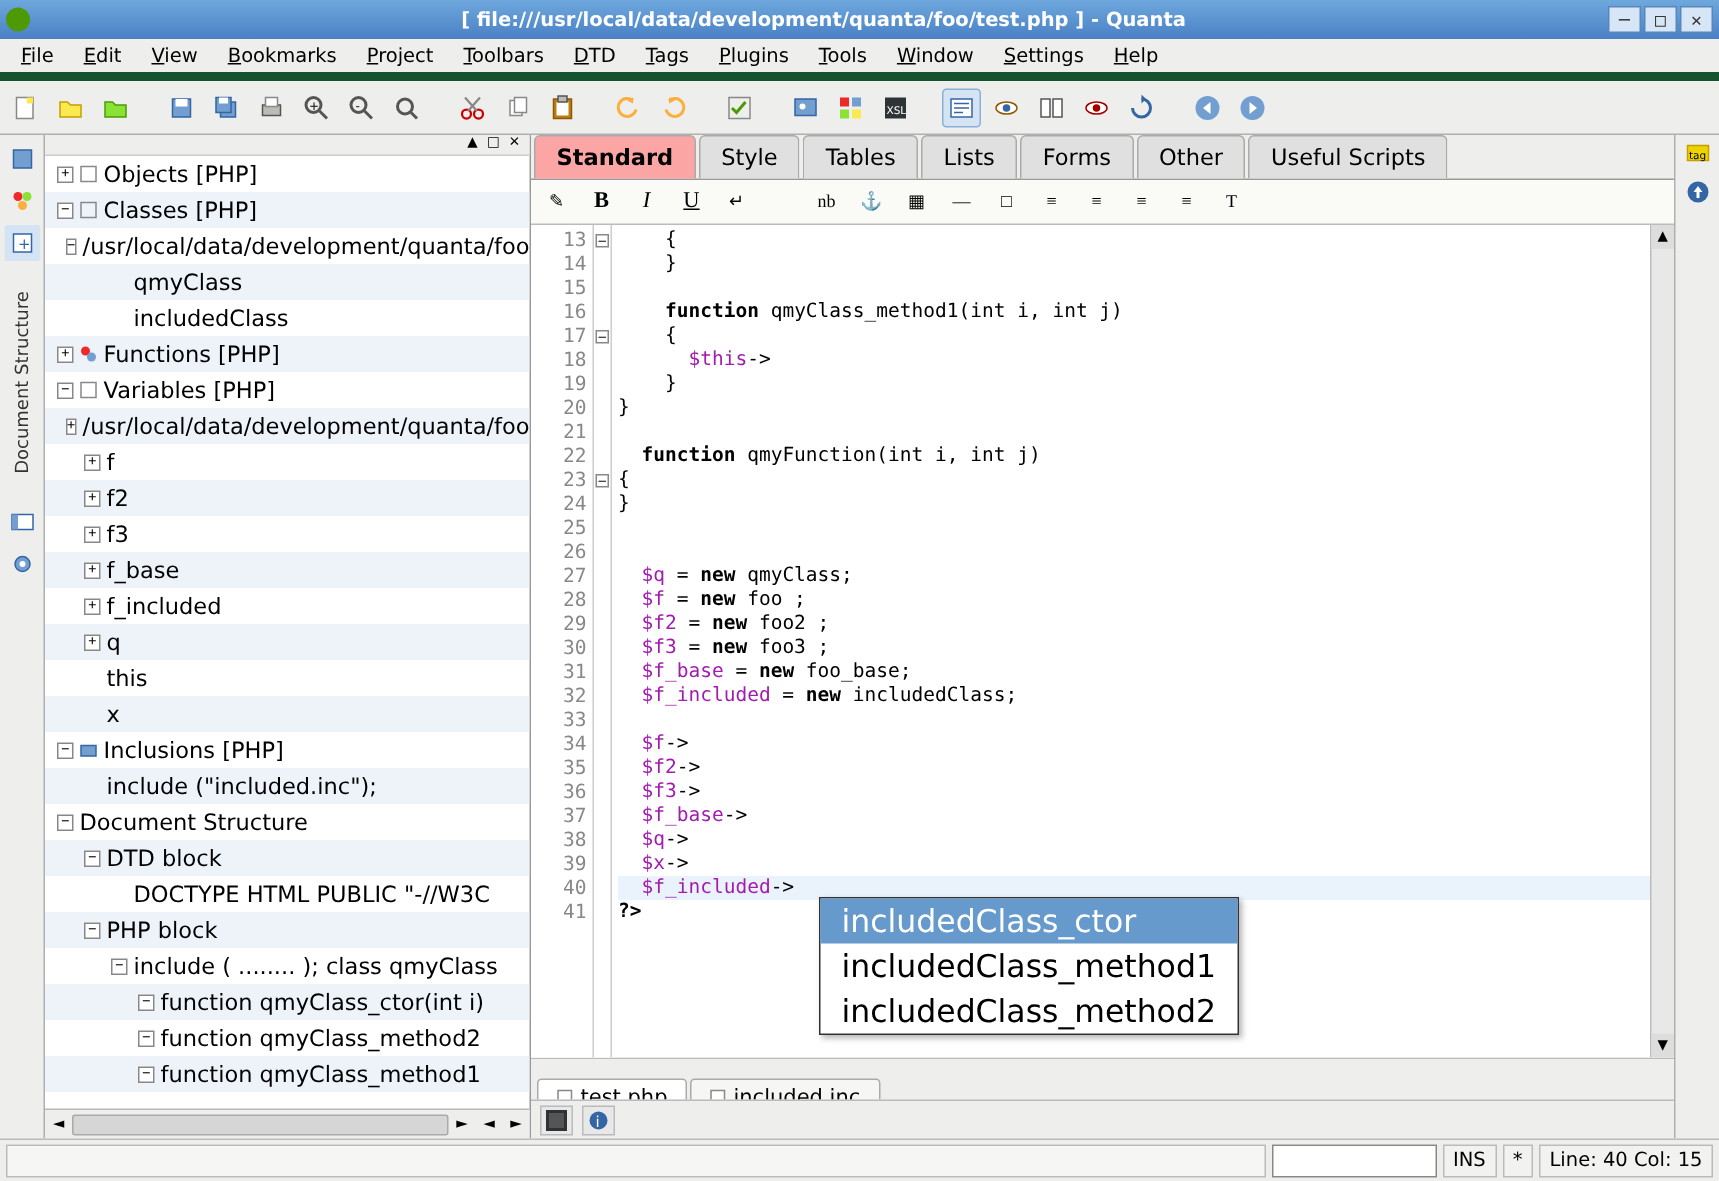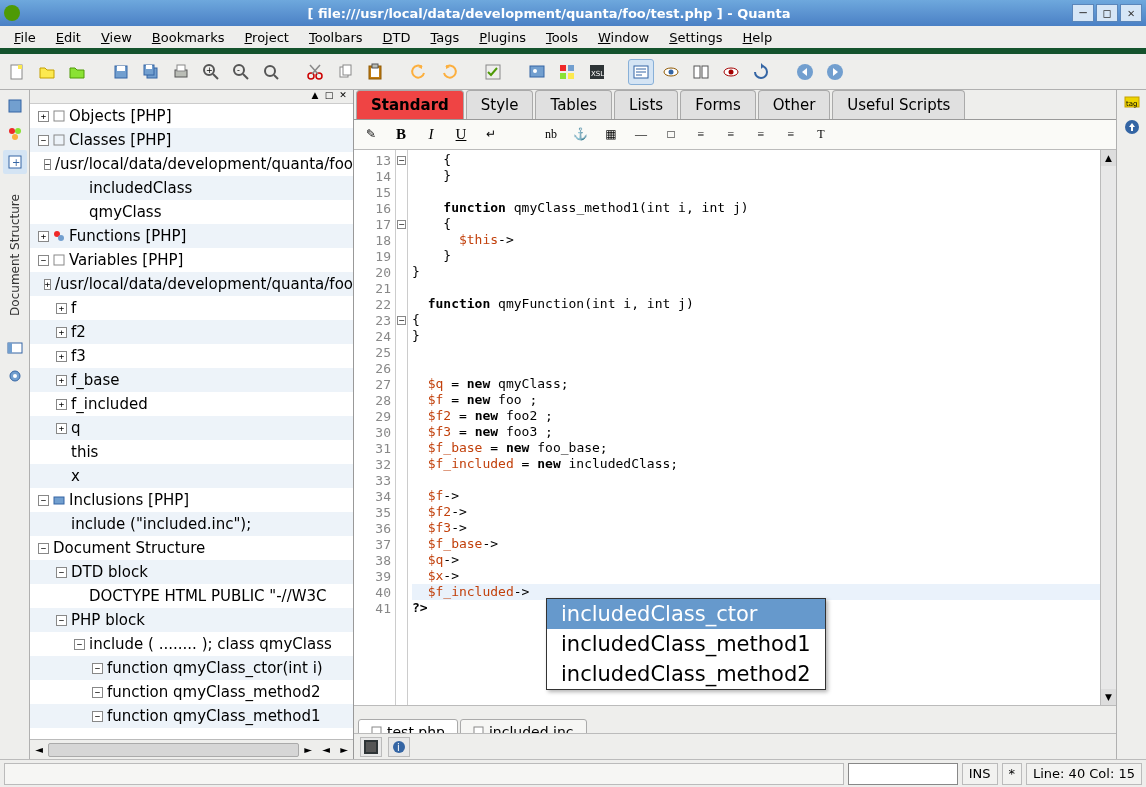--- a/index.html
+++ b/index.html
@@ -30,34 +30,34 @@
 .tree-row .indent { display: inline-block; }
 .tree-row .expander { width: 11px; height: 11px; border: 1px solid #888; display: inline-flex; align-items: center; justify-content: center; font-size: 9px; line-height: 1; margin-right: 4px; cursor: pointer; font-family: monospace; background:#fff;}
 .tree-row .nodeicon { width: 14px; display:inline-flex; margin-right:2px;}
 .tree-row .label { font-size: 15px; }
 .tree-panel .tree-bottom { height: 20px; background:#eeeeec; border-top:1px solid #bbb; display:flex; align-items:center;}
 .tree-panel .tree-bottom .arrow { width:18px; height:16px; display:flex; align-items:center; justify-content:center; font-size:10px; cursor:pointer;}
 .tree-panel .tree-bottom .sbar { flex:1; height:14px; background:#d6d6d6; border:1px solid #aaa; border-radius:2px;}
 .editor-area { flex: 1; display: flex; flex-direction: column; min-width: 0; }
 .tabstrip { height: 30px; background: #eeeeec; display: flex; align-items: flex-end; border-bottom: 1px solid #999; padding-left:2px;}
 .tabstrip .tab { padding: 5px 14px; border: 1px solid #aaa; border-bottom: none; background: #e0e0e0; margin-right: 2px; cursor: pointer; font-size:15px; border-radius: 4px 4px 0 0;}
-.tabstrip .tab.active { background: #ef4444; font-weight: bold; }
+.tabstrip .tab.active { background: #fca5a5; font-weight: bold; }
 .formatbar { height: 30px; background: #fafaf7; border-bottom: 1px solid #bbb; display: flex; align-items: center; padding: 0 6px; gap: 8px; font-family: serif; }
 .formatbar .fb { width: 22px; height: 22px; display:flex; align-items:center; justify-content:center; cursor:pointer;}
 .code-wrap { flex:1; display:flex; position:relative; background:#fff; min-height:0;}
 .gutter { width: 42px; background:#fff; border-right:1px solid #ccc; font-family: "DejaVu Sans Mono", monospace; font-size:13px; color:#888; text-align:right; padding-top:2px;}
 .gutter .gl { height:16px; padding-right:4px; display:flex; align-items:center; justify-content:flex-end;}
 .foldcol { width:12px; background:#fff; border-right:1px solid #ccc; padding-top:2px;}
 .foldcol .fc { height:16px; display:flex; align-items:center; justify-content:center;}
 .foldcol .fbox { width:9px; height:9px; border:1px solid #888; font-size:8px; line-height:7px; text-align:center; background:#fff;}
 .code { flex:1; font-family:"DejaVu Sans Mono",monospace; font-size:13px; padding-top:2px; padding-left:4px; overflow:hidden; position:relative;}
 .code .cl { height:16px; white-space:pre;}
 .code .cl.hl { background:#eaf2fb;}
 .kw { font-weight:bold; color:#000;}
-.var { color:#c2410c;}
+.var { color:#a21caf;}
 .code-scrollbar { width:16px; background:#e8e8e8; border-left:1px solid #bbb; position:relative;}
 .code-scrollbar .arrow { height:16px; display:flex; align-items:center; justify-content:center; font-size:9px; background:#ddd;}
 .autocomplete { position:absolute; left:546px; top:598px; background:#fff; border:1px solid #333; box-shadow:2px 2px 4px rgba(0,0,0,0.3); z-index:100;}
 .autocomplete .item { padding:3px 14px; font-size:21px; cursor:pointer;}
 .autocomplete .item.sel { background:#6699cc; color:#fff;}
 .file-tabs { height:28px; background:#eeeeec; border-top:1px solid #bbb; display:flex; align-items:center; padding:0 4px; gap:2px;}
 .file-tabs .ftab { padding:4px 12px; border:1px solid #aaa; background:#f6f6f4; display:flex; align-items:center; gap:4px; cursor:pointer; font-size:14px; border-radius:3px 3px 0 0;margin-top:24px;}
 .file-tabs .ftab.active { background:#fff; font-weight:normal;}
 .bottom-strip { height:26px; background:#eeeeec; border-top:1px solid #bbb; display:flex; align-items:center; padding:0 6px; gap:6px;}
 .bottom-strip .bs-btn { width:22px; height:20px; border:1px solid #bbb; background:#e8e8e8; display:flex; align-items:center; justify-content:center; cursor:pointer;}
@@ -327,26 +327,26 @@
           <span class="label">Classes [PHP]</span>
         </div>
         <div class="tree-row">
           <span class="indent" style="width:24px"></span>
           <span class="expander">−</span>
           <span class="label">/usr/local/data/development/quanta/foo</span>
         </div>
         <div class="tree-row">
           <span class="indent" style="width:42px"></span>
           <span style="display:inline-block;width:15px"></span>
-          <span class="label">includedClass</span>
+          <span class="label">qmyClass</span>
         </div>
         <div class="tree-row">
           <span class="indent" style="width:42px"></span>
           <span style="display:inline-block;width:15px"></span>
-          <span class="label">qmyClass</span>
+          <span class="label">includedClass</span>
         </div>
         <div class="tree-row">
           <span class="indent" style="width:6px"></span>
           <span class="expander">+</span>
           <span class="nodeicon">
             <svg width="12" height="12">
               <circle cx="4" cy="4" r="3" fill="#ef2929"></circle>
               <circle cx="8" cy="8" r="3" fill="#729fcf"></circle>
             </svg>
           </span>

